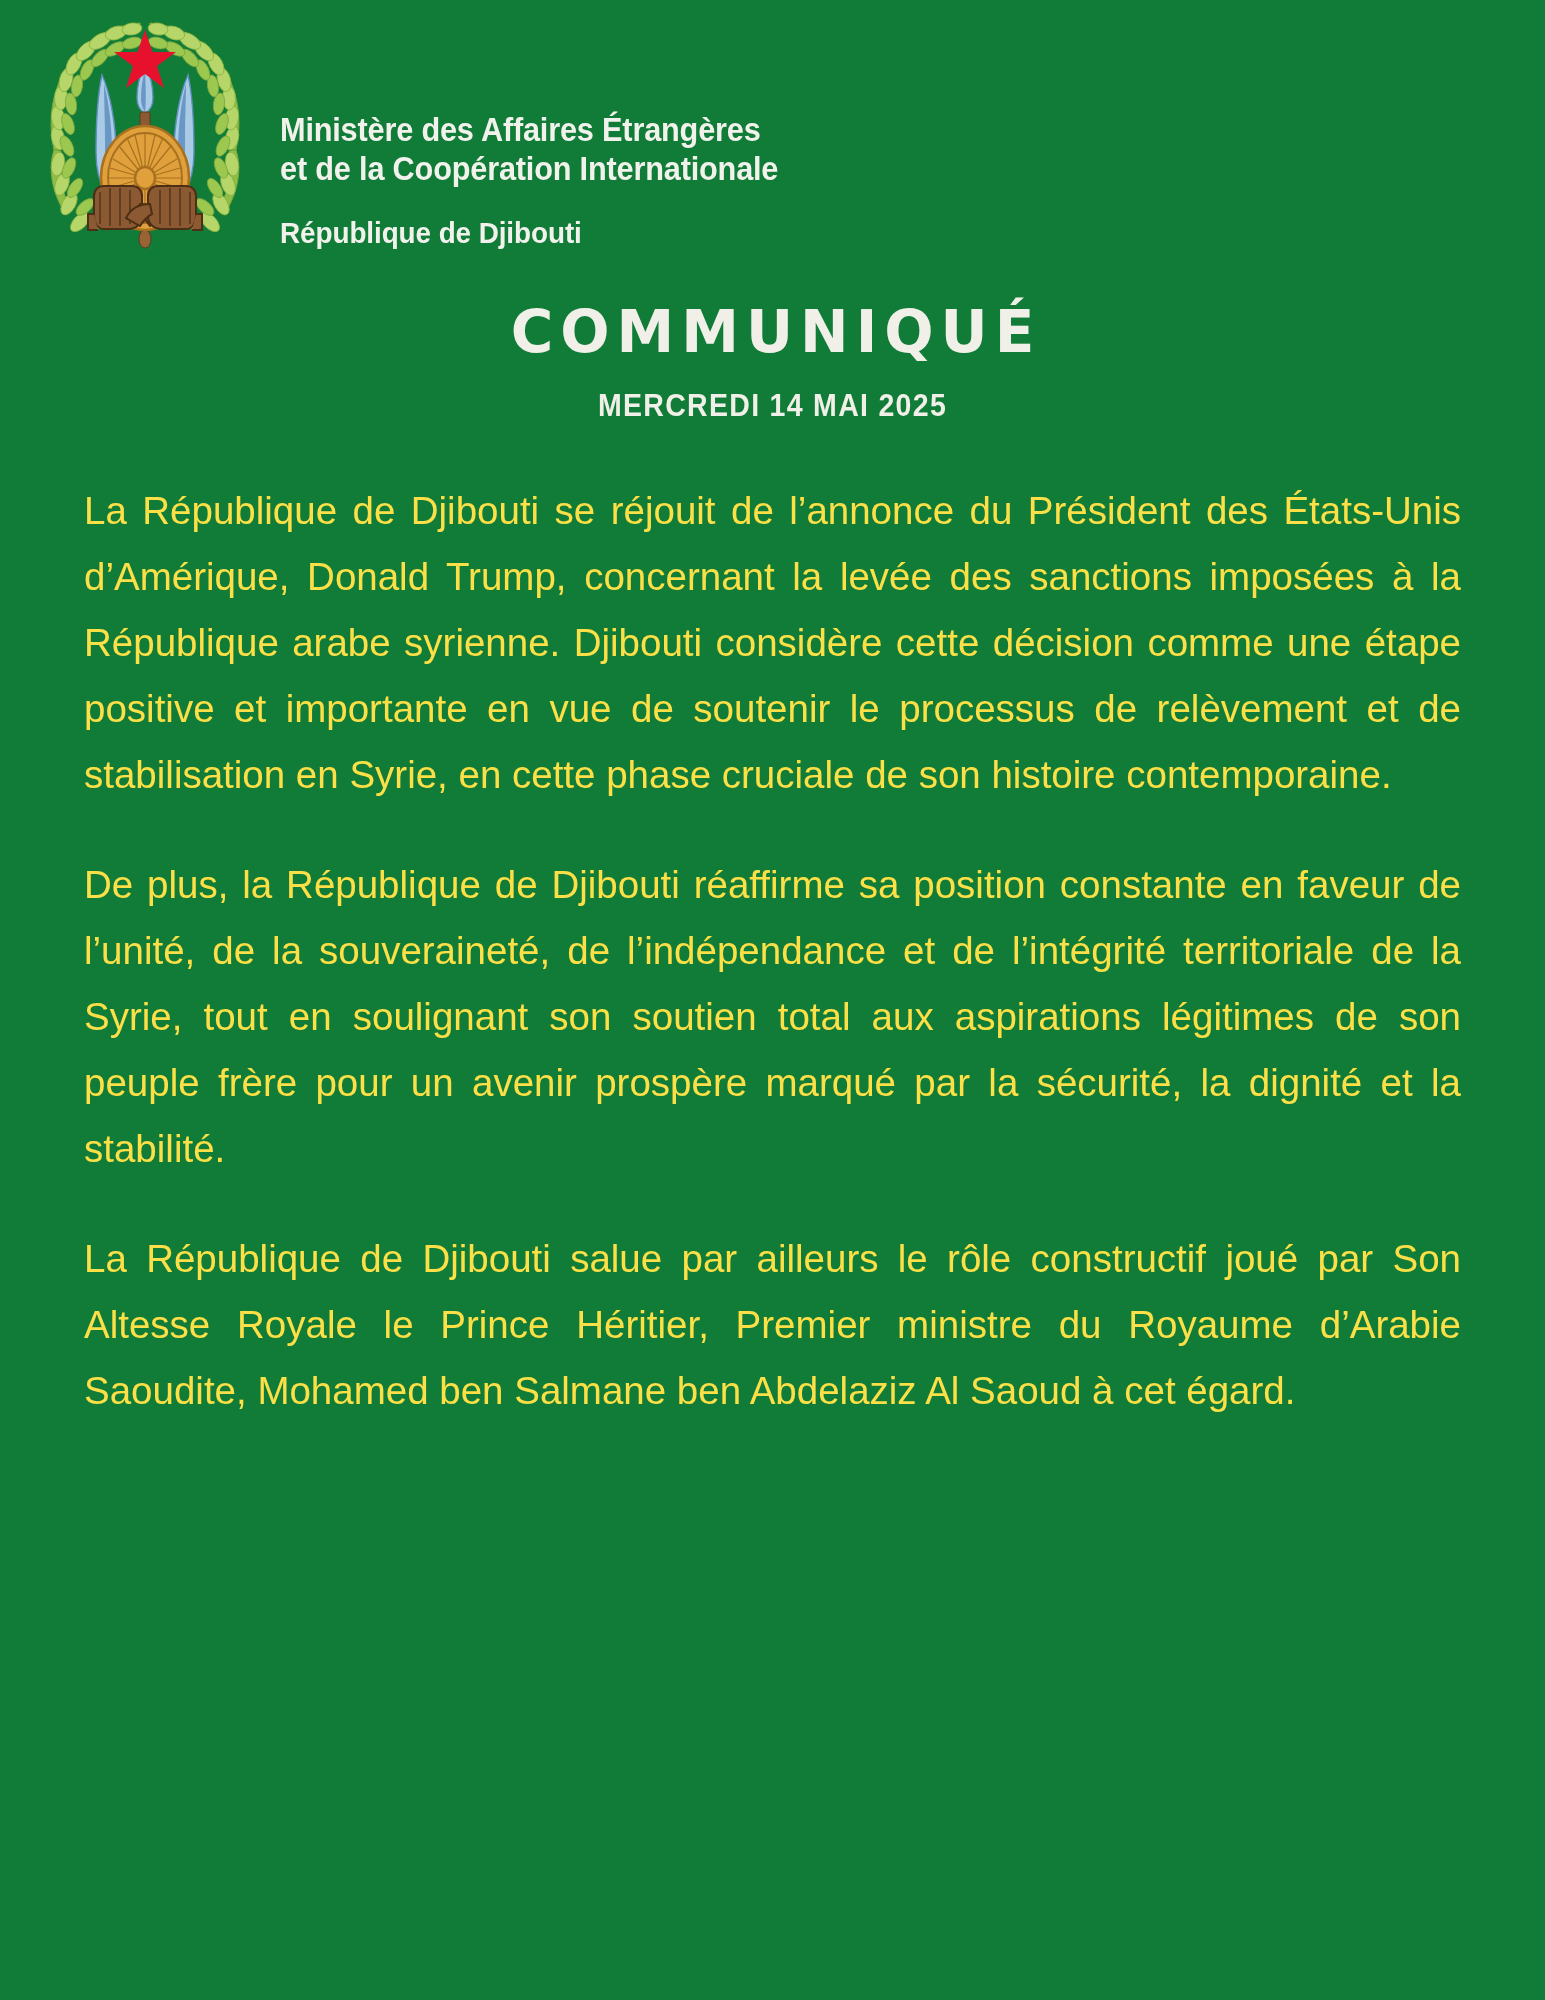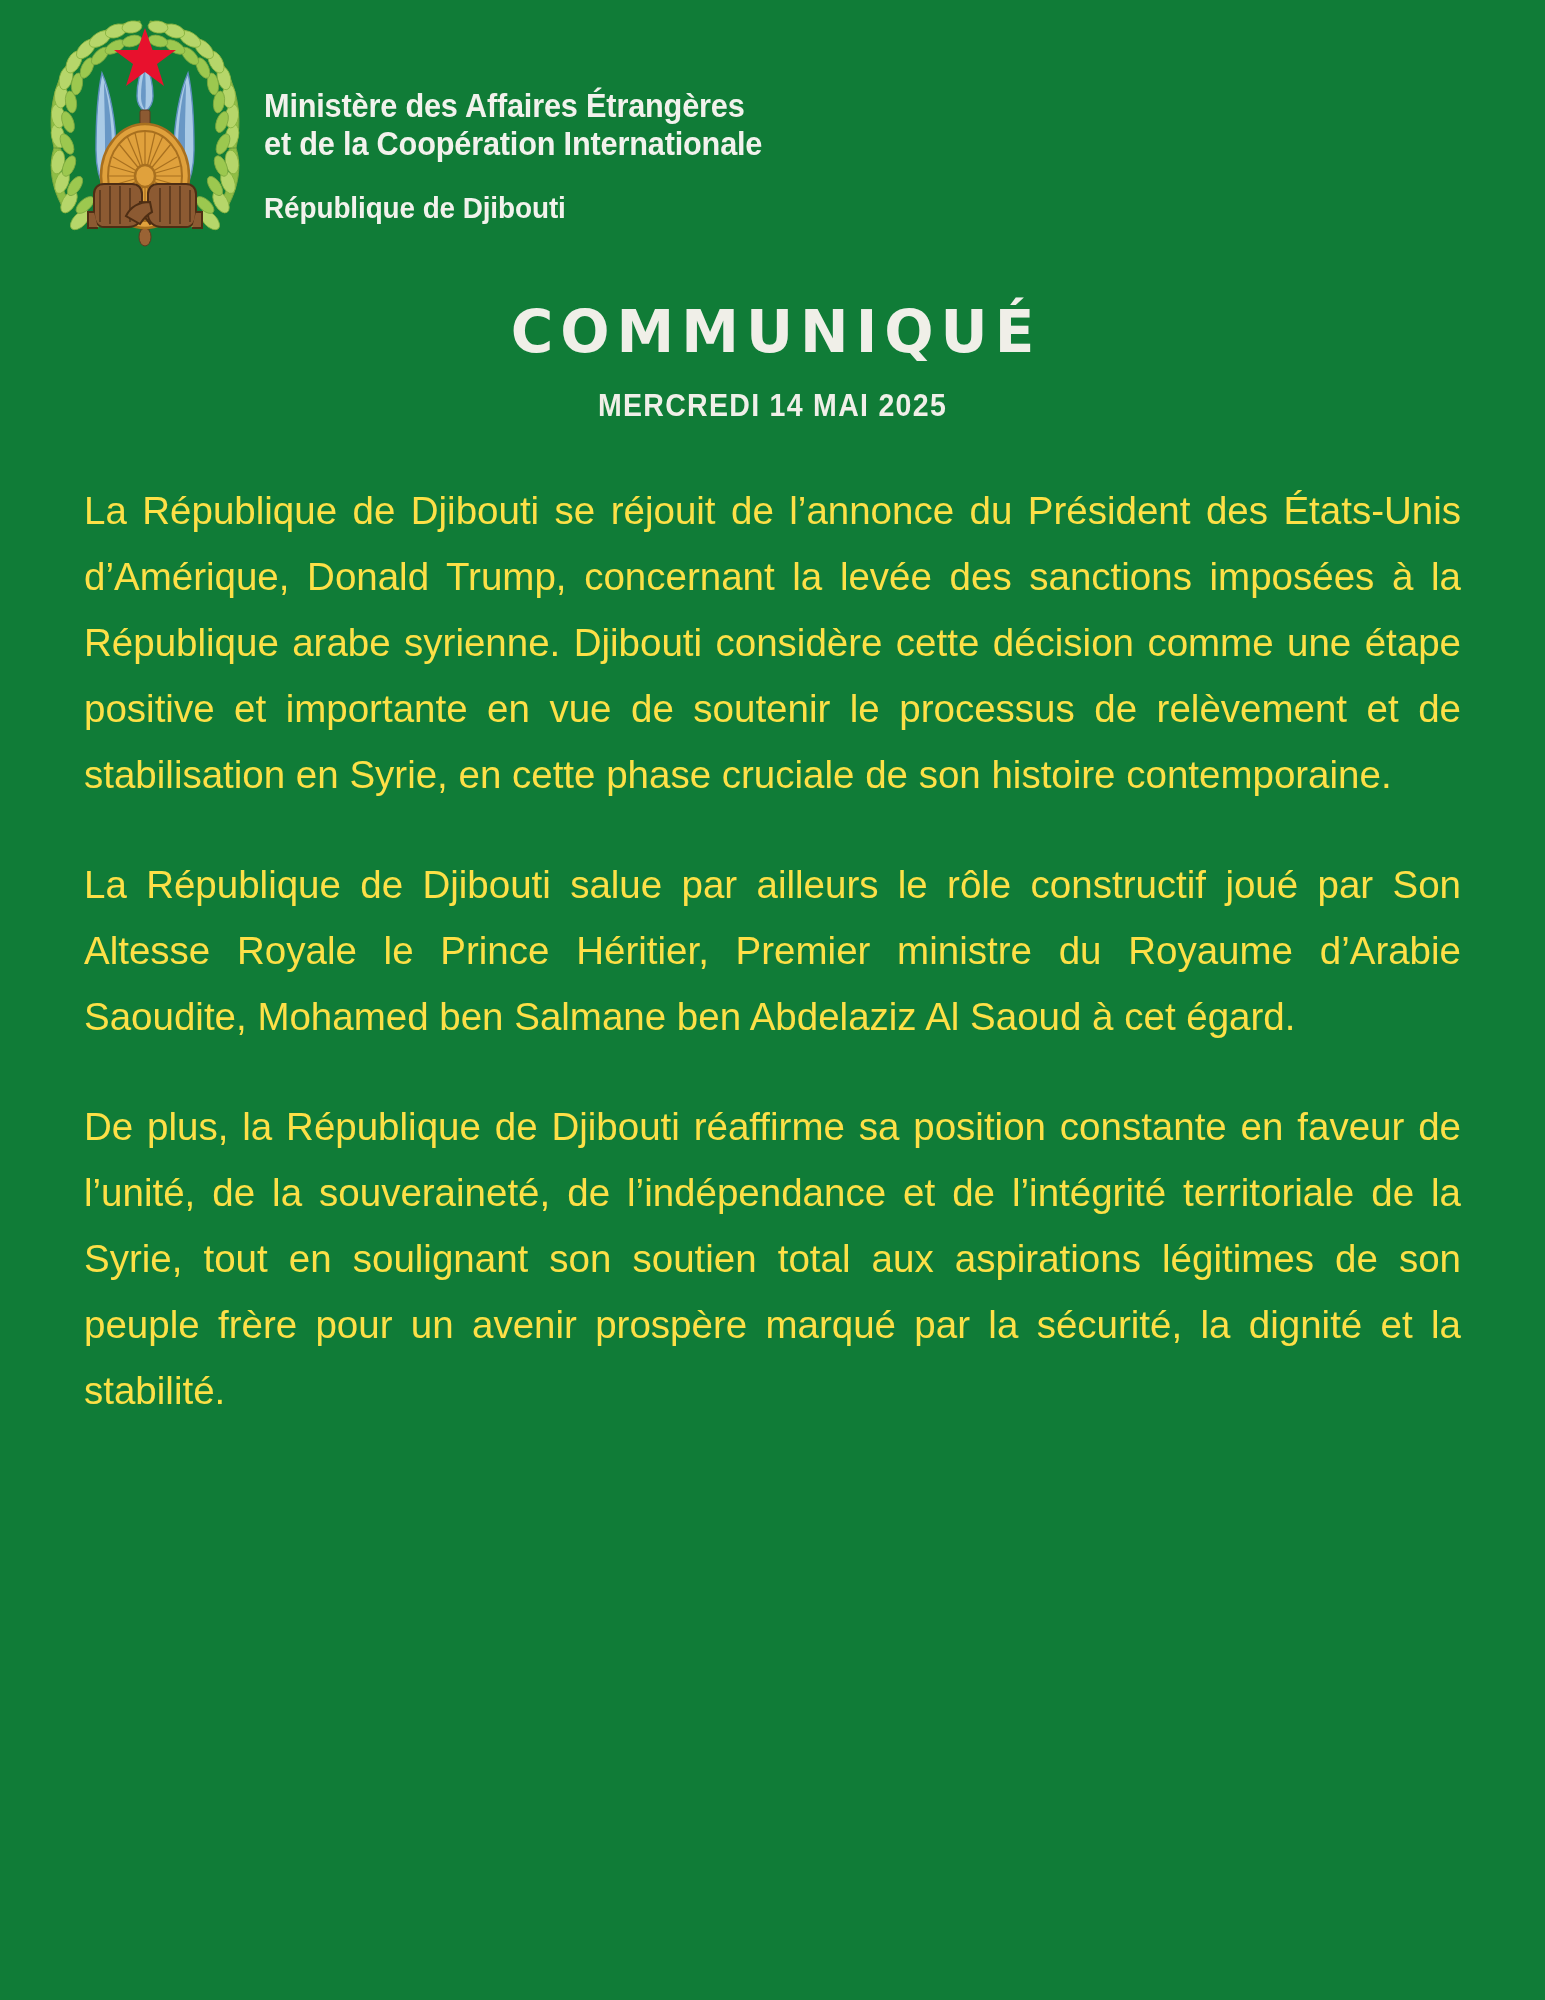--- a/index.html
+++ b/index.html
@@ -11,24 +11,25 @@
     height: 2000px;
     background: #107C37;
     font-family: "Liberation Sans", sans-serif;
     overflow: hidden;
     position: relative;
   }
 
   
   .header {
     display: flex;
-    align-items: center;
+    align-items: flex-end;
     padding: 14px 0 0 40px;
     height: 250px;
     box-sizing: border-box;
+    gap: 16px;
   }
   .emblem-wrap {
     width: 210px;
     height: 232px;
     flex: 0 0 210px;
     position: relative;
   }
   .emblem-wrap svg {
     display: block;
     width: 210px;
@@ -249,15 +250,15 @@
   </div>
 </div>
 
 <div class="title-block">
   <h1 class="doc-title">COMMUNIQUÉ</h1>
   <div class="doc-date">MERCREDI 14 MAI 2025</div>
 </div>
 
 <div class="body-wrap">
   <p class="para">La République de Djibouti se réjouit de l’annonce du Président des États-Unis d’Amérique, Donald Trump, concernant la levée des sanctions imposées à la République arabe syrienne. Djibouti considère cette décision comme une étape positive et importante en vue de soutenir le processus de relèvement et de stabilisation en Syrie, en cette phase cruciale de son histoire contemporaine.</p>
+  <p class="para">De plus, la République de Djibouti réaffirme sa position constante en faveur de l’unité, de la souveraineté, de l’indépendance et de l’intégrité territoriale de la Syrie, tout en soulignant son soutien total aux aspirations légitimes de son peuple frère pour un avenir prospère marqué par la sécurité, la dignité et la stabilité.</p>
   <p class="para">La République de Djibouti salue par ailleurs le rôle constructif joué par Son Altesse Royale le Prince Héritier, Premier ministre du Royaume d’Arabie Saoudite, Mohamed ben Salmane ben Abdelaziz Al Saoud à cet égard.</p>
-  <p class="para">De plus, la République de Djibouti réaffirme sa position constante en faveur de l’unité, de la souveraineté, de l’indépendance et de l’intégrité territoriale de la Syrie, tout en soulignant son soutien total aux aspirations légitimes de son peuple frère pour un avenir prospère marqué par la sécurité, la dignité et la stabilité.</p>
 </div>
 
 </body></html>

